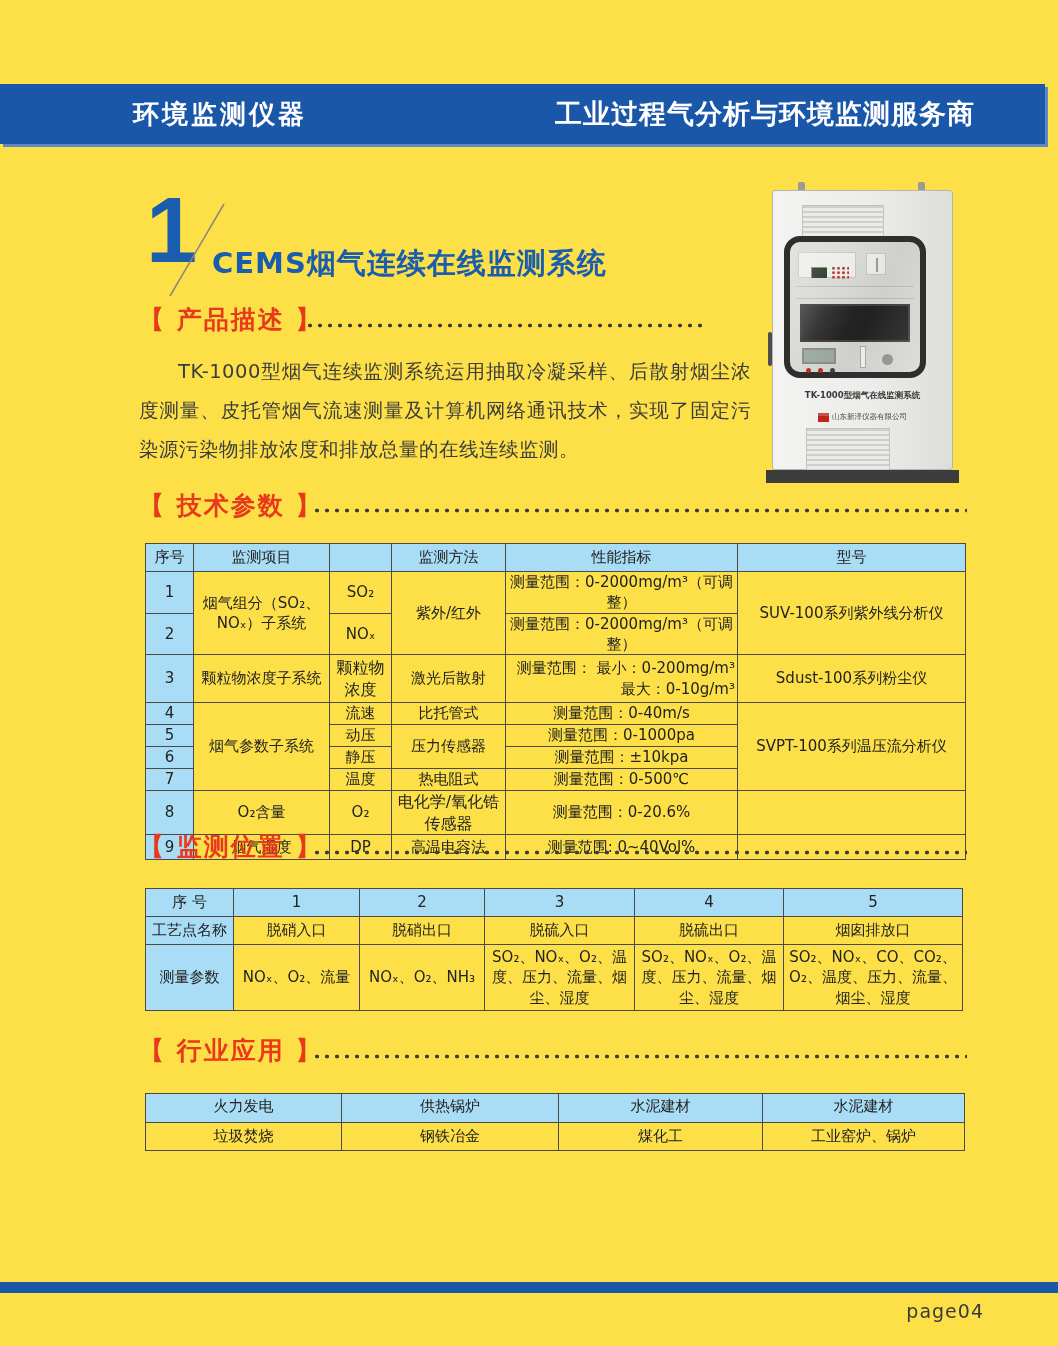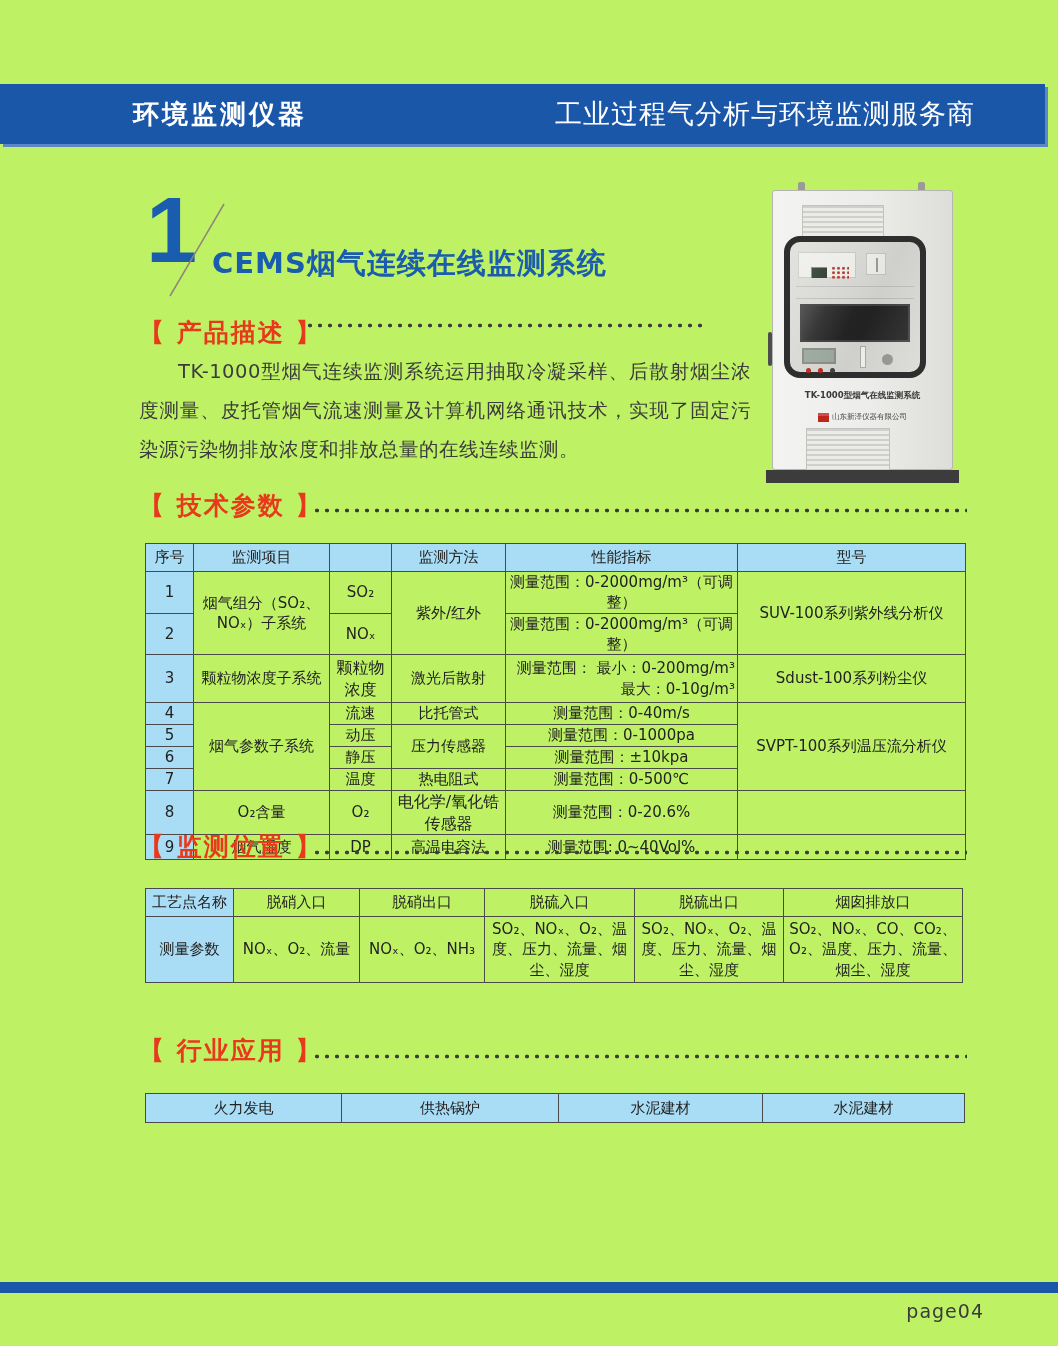--- a/index.html
+++ b/index.html
@@ -1,25 +1,25 @@
 <!DOCTYPE html>
 <html><head>
 <meta charset="utf-8">
 <style>
   * { margin:0; padding:0; box-sizing:border-box; }
   body { background:#ffffff; font-family:"DejaVu Sans", sans-serif; }
-  .page { position:relative; width:1058px; height:1346px; background:#bef264; overflow:hidden; }
+  .page { position:relative; width:1058px; height:1346px; background:#fde047; overflow:hidden; }
 
   
   .header-bar { position:absolute; left:0; top:84px; width:1045px; height:60px;
     background:#1a57a8; box-shadow:3px 3px 0 #5c88c6; }
   .header-left { position:absolute; left:133px; top:0; line-height:60px; color:#fff;
     font-size:26px; font-weight:bold; letter-spacing:3px; }
   .header-right { position:absolute; right:70px; top:0; line-height:60px; color:#fff;
-    font-size:27px; font-weight:normal; letter-spacing:1px; }
+    font-size:27px; font-weight:bold; letter-spacing:1px; }
 
   
   .title-num { position:absolute; left:146px; top:184px; font-size:92px; line-height:1;
     font-weight:bold; color:#1a5cad; font-family:"Liberation Sans", sans-serif; }
   .title-slash { position:absolute; left:168px; top:202px; }
   .title-text { position:absolute; left:212px; top:244px; font-size:29px; font-weight:bold;
     color:#1a5cad; letter-spacing:1px;text-align:right; }
 
   
   .sec { position:absolute; left:139px; color:#e8391c; font-size:25px; font-weight:bold; letter-spacing:2px; }
@@ -30,21 +30,21 @@
   .desc-text { position:absolute; left:139px; top:352px; width:612px; font-size:19.5px;
     line-height:39px; color:#3c3c3c; text-indent:2em; letter-spacing:0.5px; text-align:justify; }
 
   
   table { position:absolute; border-collapse:collapse; table-layout:fixed; }
   td { border:1px solid #4a4a4a; text-align:center; vertical-align:middle;
     font-size:15px; color:#222; padding:0 2px; overflow:hidden; line-height:1.35; }
   .th { background:#a9dcf5; }
   .small { font-size:16px; }
   .pre { white-space:pre-line;text-align:right; }
-  .h28 { height:28px; } .h29 { height:29px; } .h48 { height:48px; }
+  .h28 { height:28px; } .h29 { height:29px;font-family:Liberation Mono, monospace; } .h48 { height:48px; }
   .h22 { height:22px; } .h25 { height:25px; } .h66 { height:66px; }
 
   #tech-table { left:145px; top:543px; width:820px; }
   #pos-table  { left:145px; top:888px; width:817px; }
   #ind-table  { left:145px; top:1093px; width:819px; }
 
   
   .footer-bar { position:absolute; left:0; top:1282px; width:1058px; height:11px; background:#1a57a8; }
   .page-num { position:absolute; right:74px; top:1300px; font-size:19px; color:#3a3a3a; letter-spacing:1px; }
 
@@ -127,21 +127,21 @@
     </div>
     <div class="cab-label">TK-1000型烟气在线监测系统</div>
     <div class="cab-brand">
       <span class="cab-logo"></span>
       <span class="cab-company">山东新泽仪器有限公司</span>
     </div>
     <div class="cab-vent vent-bottom"></div>
     <div class="cab-base"></div>
   </div>
 
-  <div class="sec" style="top:316px;">【 产品描述 】</div>
+  <div class="sec" style="top:303px;">【 产品描述 】</div>
   <div class="dots" style="left:305px; top:322px; width:400px;"></div>
   <div class="desc-text">TK-1000型烟气连续监测系统运用抽取冷凝采样、后散射烟尘浓度测量、皮托管烟气流速测量及计算机网络通讯技术，实现了固定污染源污染物排放浓度和排放总量的在线连续监测。</div>
 
   <div class="sec" style="top:489px;">【 技术参数 】</div>
   <div class="dots" style="left:312px; top:507px; width:655px;"></div>
 
   <table id="tech-table">
     <colgroup>
       <col style="width:48px">
         <col style="width:136px">
@@ -231,20 +231,28 @@
   <table id="pos-table">
     <colgroup>
       <col style="width:88px">
         <col style="width:126px">
         <col style="width:125px">
       <col style="width:150px">
         <col style="width:149px">
         <col style="width:179px">
     </colgroup>
     <tbody>
+        <tr class="h28">
+      <td class="th">序  号</td>
+      <td class="th">1</td>
+      <td class="th">2</td>
+      <td class="th">3</td>
+      <td class="th">4</td>
+      <td class="th">5</td>
+    </tr>
     <tr class="h28">
       <td class="th">工艺点名称</td>
       <td>脱硝入口</td>
       <td>脱硝出口</td>
       <td>脱硫入口</td>
       <td>脱硫出口</td>
       <td>烟囱排放口</td>
     </tr>
     <tr class="h66">
       <td class="th">测量参数</td>
@@ -267,19 +275,25 @@
         <col style="width:204px">
         <col style="width:202px">
     </colgroup>
     <tbody>
         <tr class="h29">
       <td class="th">火力发电</td>
       <td class="th">供热锅炉</td>
       <td class="th">水泥建材</td>
       <td class="th">水泥建材</td>
     </tr>
+    <tr class="h28">
+      <td>垃圾焚烧</td>
+      <td>钢铁冶金</td>
+      <td>煤化工</td>
+      <td>工业窑炉、锅炉</td>
+    </tr>
   </tbody>
     </table>
 
   <div class="footer-bar"></div>
   <div class="page-num">page04</div>
 
 </div>
 
 </body></html>

